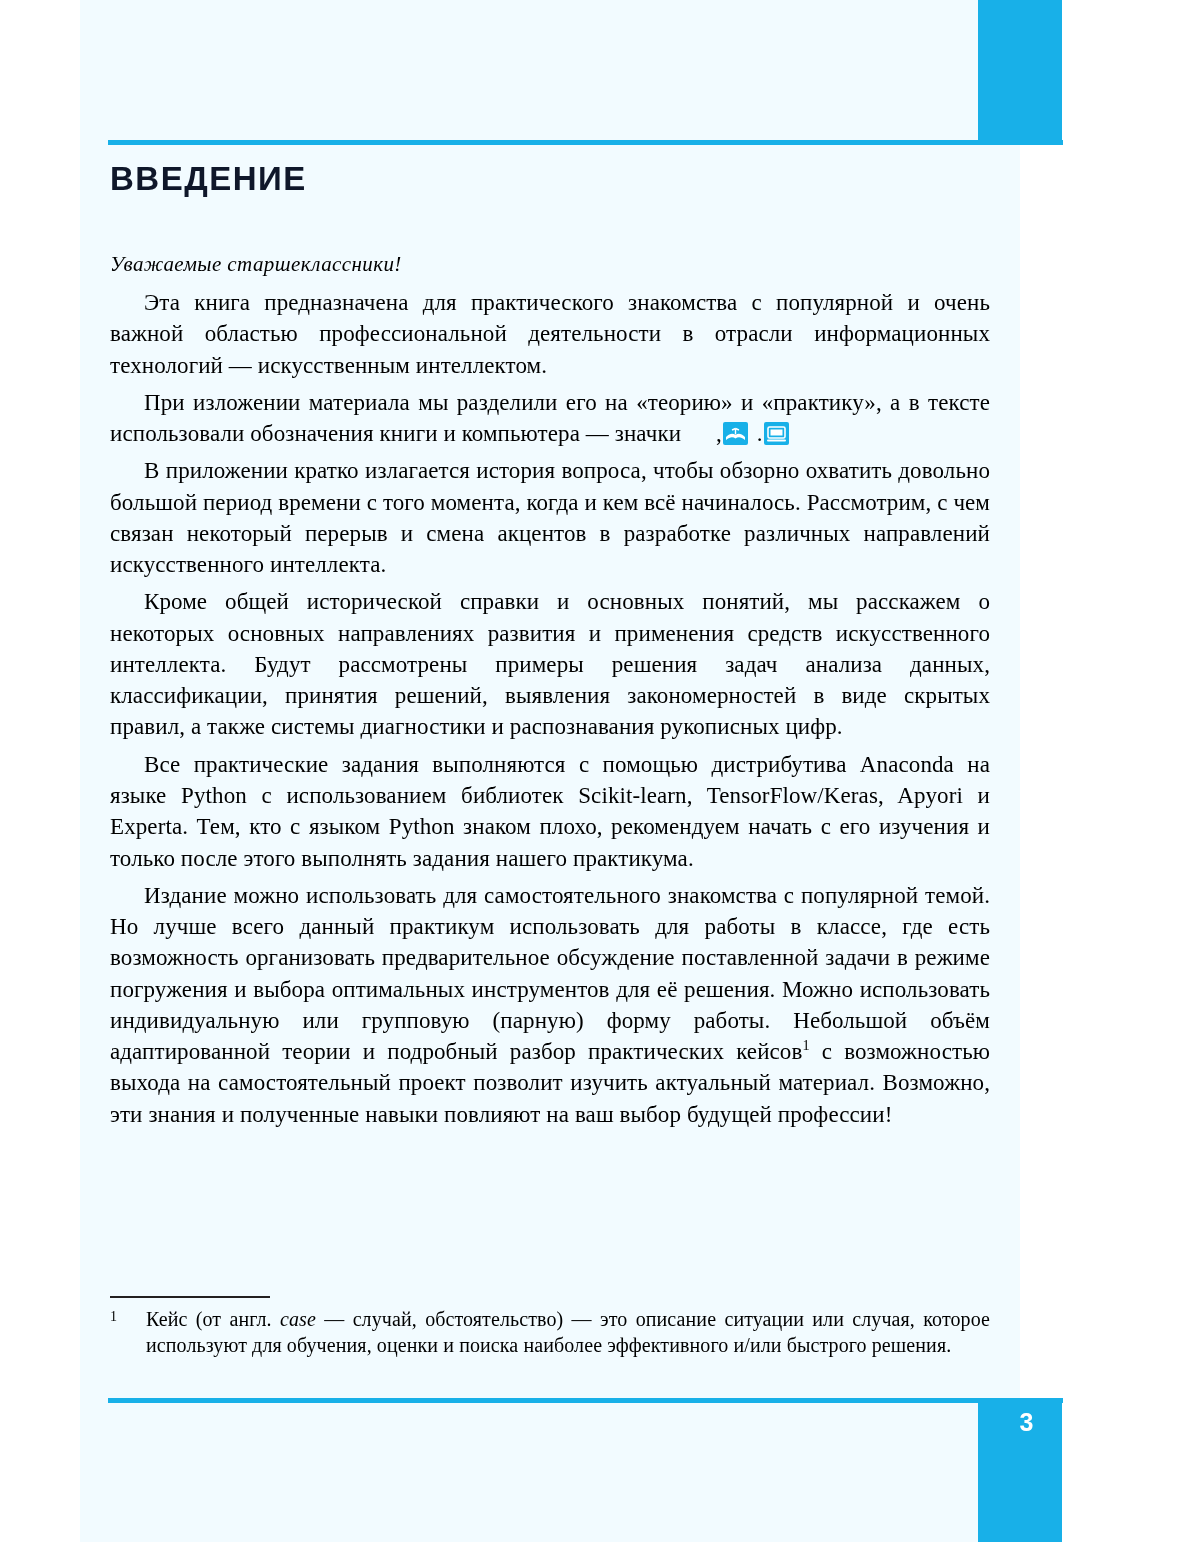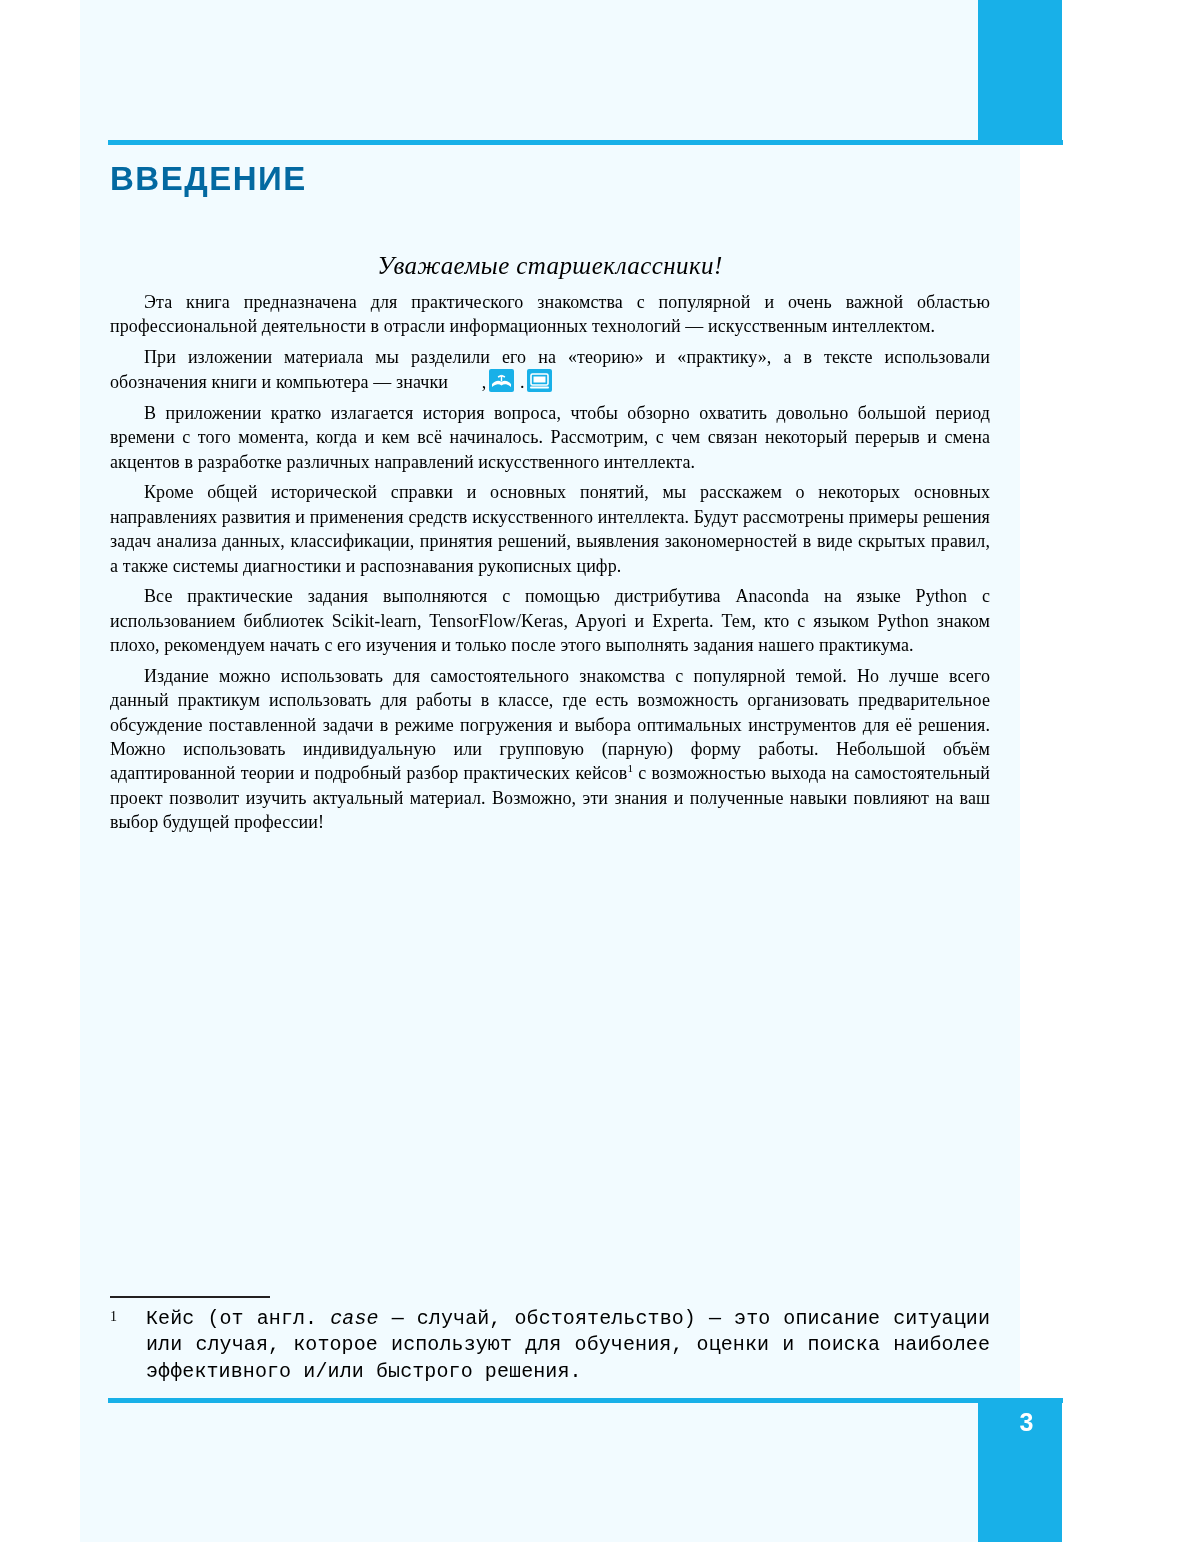--- a/index.html
+++ b/index.html
@@ -67,45 +67,45 @@
     color: #ffffff;
     font-family: "Liberation Sans", sans-serif;
     font-weight: bold;
     font-size: 25px;
     letter-spacing: 0.5px;
   }
   .chapter-title {
     position: absolute;
     left: 110px;
     top: 160px;
-    color: #0369a1;
+    color: #0f172a;
     font-family: "Liberation Sans", sans-serif;
     font-weight: bold;
     font-size: 33px;
     letter-spacing: 1.5px;
     text-align: right;
   }
   .content {
     position: absolute;
     left: 110px;
     top: 252px;
     width: 880px;
   }
   .salutation {
-    text-align: center;
+    text-align: left;
     font-style: italic;
-    font-size: 25px;
+    font-size: 21px;
     margin: 0 0 10px 0;
     letter-spacing: 0.4px;
   }
   p.body {
     margin: 0;
     text-indent: 34px;
     text-align: justify;
-    font-size: 18px;
+    font-size: 23px;
     line-height: 1.36;
     letter-spacing: 0.1px;
     -webkit-hyphens: none;
     hyphens: none;
   }
   p.body + p.body { margin-top: 6px; }
   .icon-book, .icon-computer {
     display: inline-block;
     vertical-align: -4px;
     width: 25px;
@@ -136,21 +136,21 @@
     line-height: 1.32;
     text-align: justify;
     letter-spacing: 0.1px;
   }
   .fn-marker {
     width: 36px;
     flex: 0 0 36px;
     font-size: 14px;
     padding-top: 2px;
   }
-  .fn-text { flex: 1; font-family: Liberation Mono, monospace; }
+  .fn-text { flex: 1; }
   .fn-text i { font-style: italic; }
 </style>
 </head>
 <body>
 
 <div class="page">
 
   <div class="tint-band"></div>
   <div class="corner-block"></div>
   <div class="top-rule"></div>

